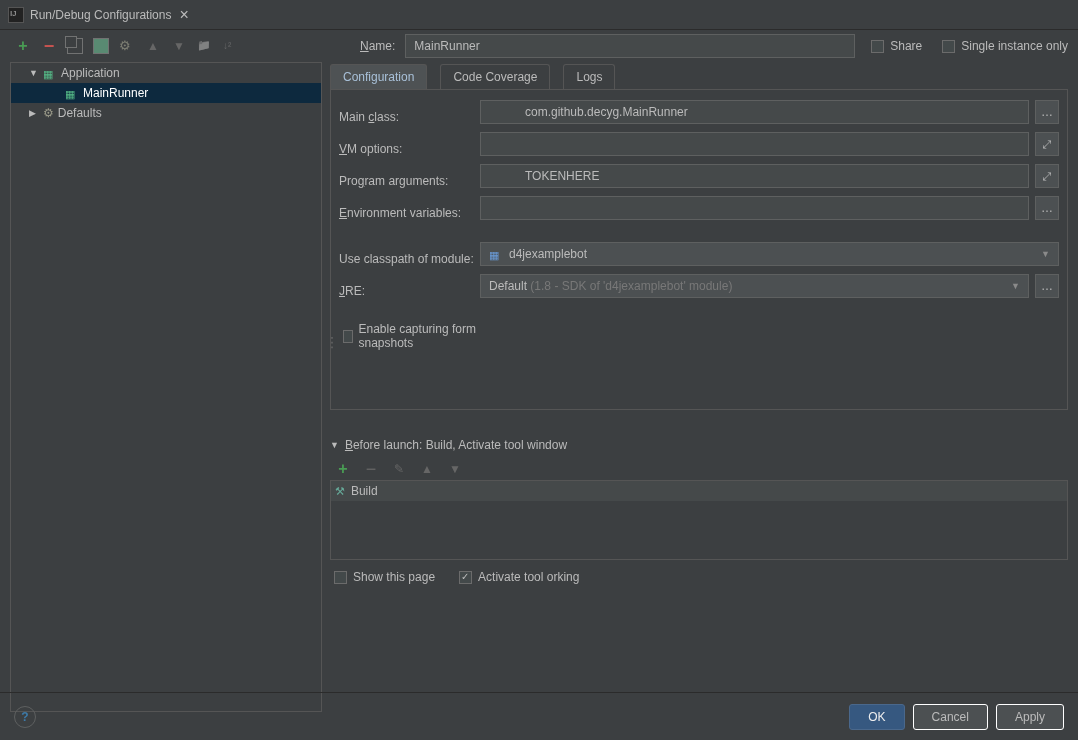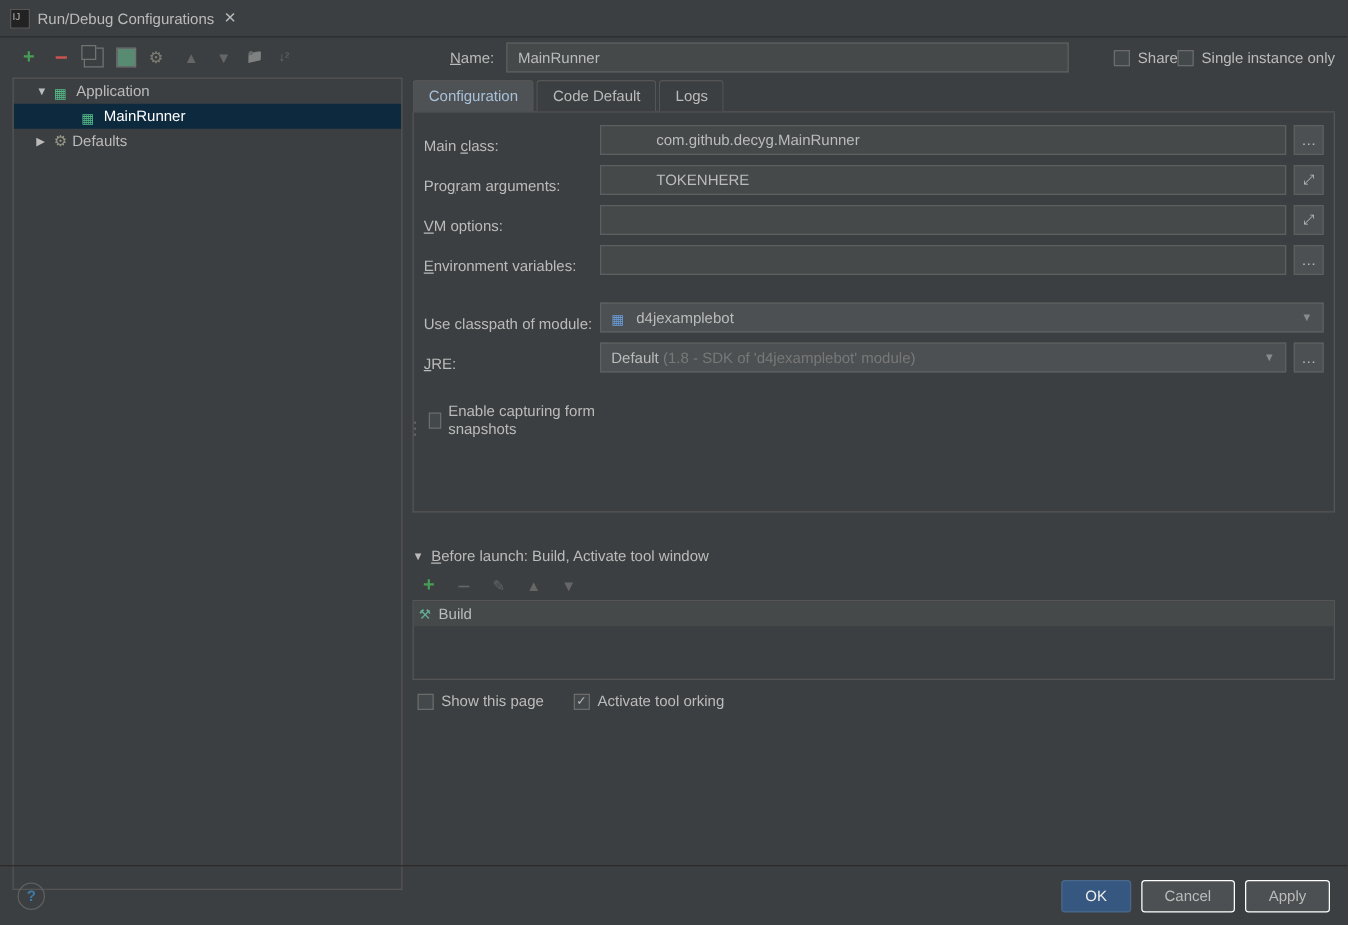--- a/index.html
+++ b/index.html
@@ -21,59 +21,59 @@
 .save-icn{background:linear-gradient(#6a8,#6a8);border:1px solid #888;}
 .wrench-icn::before{content:"⚙";color:#998;font-size:13px;}
 .arrow{color:#666;font-size:12px;}
 .folder-icn::before{content:"📁";font-size:11px;filter:grayscale(1) brightness(.7);}
 .sort-icn::before{content:"↓²";color:#777;font-size:10px;}
 .name-block{display:flex;align-items:center;gap:10px;margin-left:110px;}
 .name-block label{color:#bbbbbb;}
 .u{text-decoration:underline;}
 .txt-input{background:#45494a;border:1px solid #5e6060;color:#bbb;padding:4px 8px;height:24px;}
 .name-input{width:450px;}
-.chk-group{margin-left:auto;display:flex;align-items:flex-end;}
+.chk-group{margin-left:auto;display:flex;gap:20px;align-items:flex-end;}
 .chk{display:flex;align-items:center;gap:6px;color:#bbb;}
 .chk input{width:13px;height:13px;accent-color:#3c3f41;appearance:none;background:#43494a;border:1px solid #6b6b6b;}
 .chk input:checked{background:#43494a;}
 .chk input:checked::after{content:"✓";color:#bbb;font-size:10px;position:relative;left:1px;top:-3px;}
 .main{display:flex;height:650px;padding:0 10px;}
 .tree{width:312px;border:1px solid #555;background:#3c3f41;overflow:auto;}
 .tree-node{display:flex;align-items:center;height:20px;padding-left:4px;gap:4px;cursor:pointer;}
 .tree-node.lvl1{padding-left:18px;}
 .tree-node.lvl2{padding-left:54px;}
 .tree-node.selected{background:#0d293e;color:#fff;}
 .expander{width:10px;color:#bbb;font-size:9px;}
 .app-node-icon{width:14px;height:12px;}
 .app-node-icon::before{content:"▦";color:#5b8;font-size:11px;}
 .cfg-icon{width:14px;height:12px;}
 .cfg-icon::before{content:"▦";color:#5b8;font-size:11px;}
 .def-icon::before{content:"⚙";color:#998;font-size:12px;}
 .right{flex:1;padding-left:8px;display:flex;flex-direction:column;}
 .tabs{display:flex;border-bottom:1px solid #555;height:26px;align-items:flex-end;margin-top:2px;}
-.tab{padding:5px 12px;border:1px solid #555;border-bottom:none;margin-right:2px;background:#3c3f41;color:#bbb;cursor:pointer;border-radius:3px 3px 0 0;}
+.tab{padding:5px 12px;border:1px solid #555;border-bottom:none;margin-right:13px;background:#3c3f41;color:#bbb;cursor:pointer;border-radius:3px 3px 0 0;}
 .tab.active{background:#515658;color:#bbb;}
 .tab.first{background:#4e5254;color:#a8c0d8;}
 .form-area{border:1px solid #555;border-top:none;padding:10px 8px;display:flex;flex-direction:column;gap:8px;height:320px;}
 .form-row{display:flex;align-items:flex-end;gap:6px;}
 .form-row label{width:135px;color:#bbb;}
 .form-row .txt-input{flex:1;padding-left:44px;}
 .sq-btn{width:24px;height:24px;background:#4c5052;border:1px solid #5e6060;display:flex;align-items:center;justify-content:center;cursor:pointer;color:#bbb;font-size:12px;}
 .sq-btn.ellipsis::after{content:"…";}
 .sq-btn.expand::after{content:"⤢";font-size:11px;}
 .sq-btn.list::after{content:"☰";font-size:10px;}
 .select{flex:1;background:#4c5052;border:1px solid #5e6060;height:24px;display:flex;align-items:center;padding:0 8px;color:#bbb;justify-content:space-between;cursor:pointer;}
 .select .caret{color:#8a8a8a;font-size:9px;}
 .mod-icon{width:14px;height:12px;margin-right:6px;}
 .mod-icon::before{content:"▦";color:#6a9bd8;font-size:11px;}
 .dim{color:#787878;}
 .before-launch{margin-top:28px;}
 .bl-header{display:flex;align-items:center;gap:6px;color:#bbb;margin-bottom:6px;cursor:pointer;}
 .bl-toolbar{display:flex;gap:10px;align-items:center;padding:2px 4px;}
-.bl-list{border:1px solid #555;height:64px;background:#3c3f41;}
+.bl-list{border:1px solid #555;height:80px;background:#3c3f41;}
 .bl-item{display:flex;align-items:center;gap:6px;height:20px;padding-left:4px;background:#45494a;}
 .bl-item-icon::before{content:"⚒";color:#6a9;font-size:11px;}
 .bottom-chk{display:flex;gap:24px;padding:10px 4px;align-items:center;}
 .footer{position:absolute;bottom:0;left:0;right:0;height:48px;border-top:1px solid #2b2b2b;display:flex;align-items:center;padding:0 14px;}
 .help{width:22px;height:22px;border-radius:50%;border:1px solid #5e6060;color:#3d7aa8;display:flex;align-items:center;justify-content:center;font-weight:bold;cursor:pointer;}
 .btns{margin-left:auto;display:flex;gap:8px;}
 .btn{height:26px;padding:0 18px;border:1px solid #ffffff;background:#4c5052;color:#bbb;cursor:pointer;border-radius:3px;}
 .btn.primary{background:#365880;border-color:#4a688c;color:#eee;}
 </style>
 </head>
@@ -139,38 +139,38 @@
     <div class="tree-node lvl1">
       <span class="expander">▶</span>
       <span class="def-icon"></span>
       <span>Defaults</span>
     </div>
   </div>
 
   <div class="right">
     <div class="tabs">
       <div class="tab first active">Configuration</div>
-      <div class="tab">Code Default</div>
+      <div class="tab">Code Coverage</div>
       <div class="tab">Logs</div>
     </div>
 
     <div class="form-area">
       <div class="form-row">
         <label><span>Main </span><span class="u">c</span><span>lass:</span></label>
         <input class="txt-input" value="com.github.decyg.MainRunner" style="">
         <span class="sq-btn ellipsis"></span>
       </div>
       <div class="form-row">
+        <label><span class="u">V</span><span>M options:</span></label>
+        <input class="txt-input" value="" style="">
+        <span class="sq-btn expand"></span>
+      </div>
+      <div class="form-row">
         <label><span>Pro</span><span class="u">g</span><span>ram arguments:</span></label>
         <input class="txt-input" value="TOKENHERE" style="">
-        <span class="sq-btn expand"></span>
-      </div>
-      <div class="form-row">
-        <label><span class="u">V</span><span>M options:</span></label>
-        <input class="txt-input" value="" style="">
         <span class="sq-btn expand"></span>
       </div>
       <div class="form-row">
         <label><span class="u">E</span><span>nvironment variables:</span></label>
         <input class="txt-input" value="" style="">
         <span class="sq-btn ellipsis"></span>
       </div>
       <div style="height:6px"></div>
       <div class="form-row">
         <label>Use classpath of module:</label>

